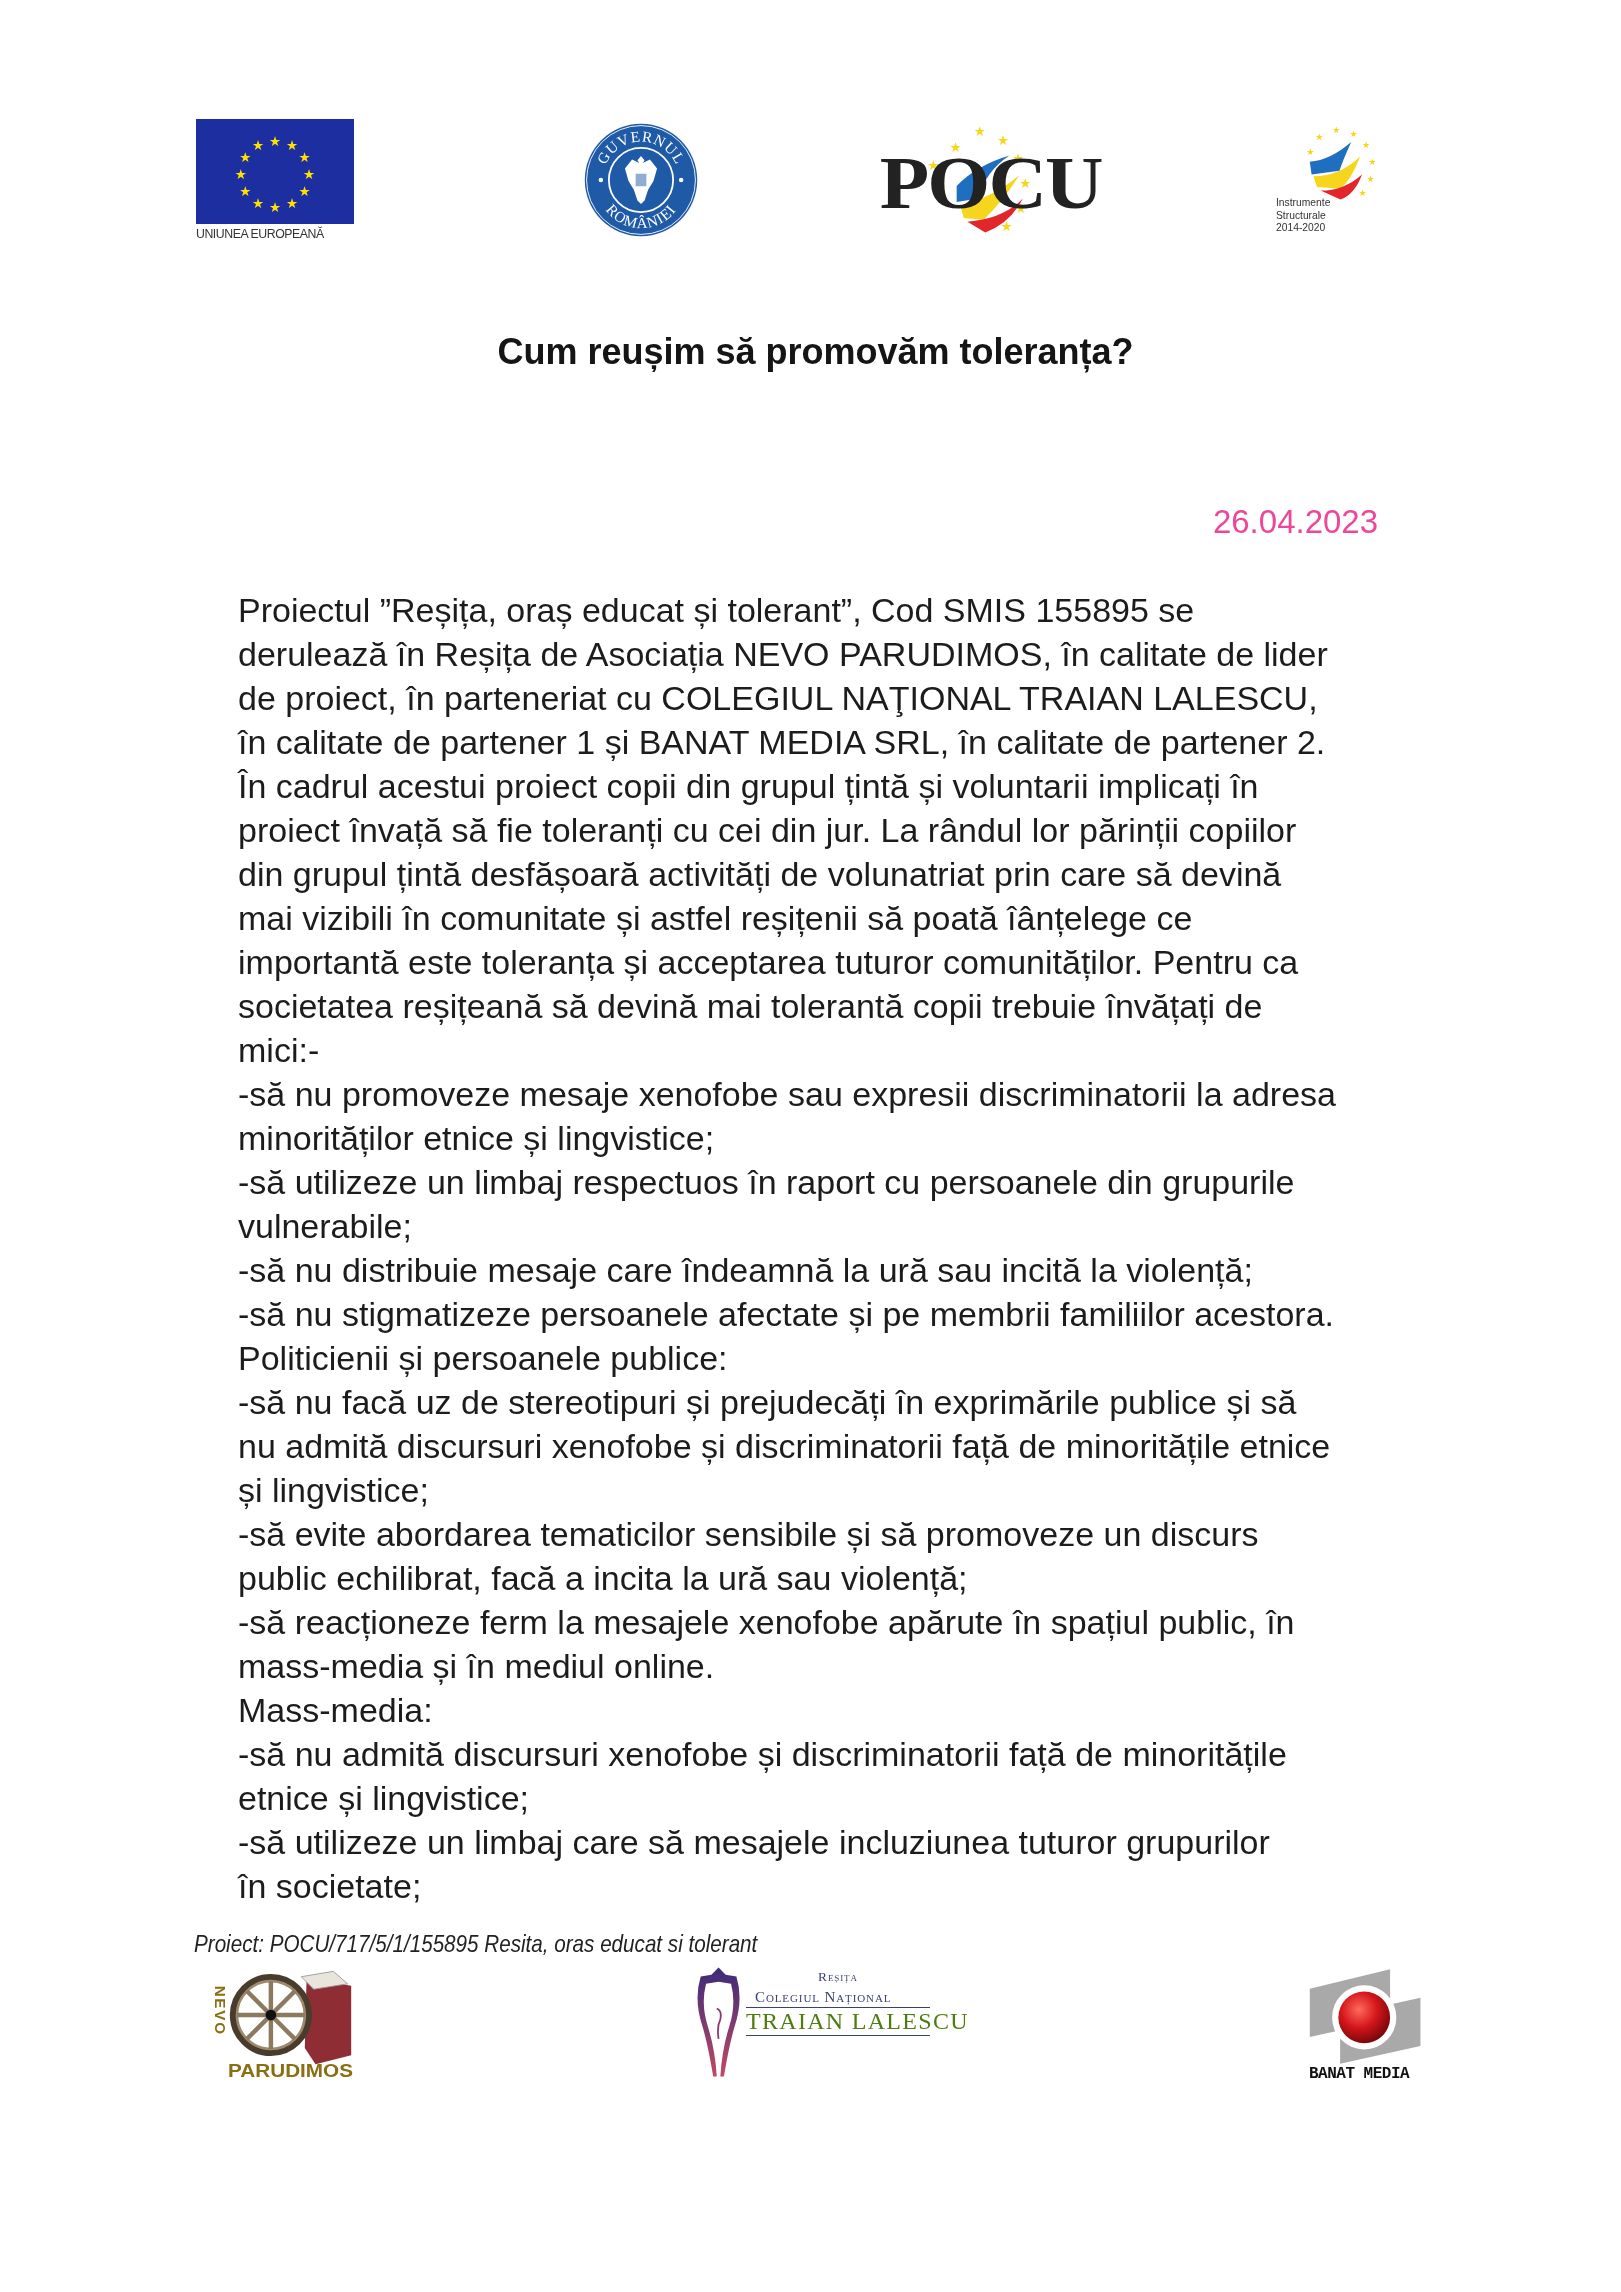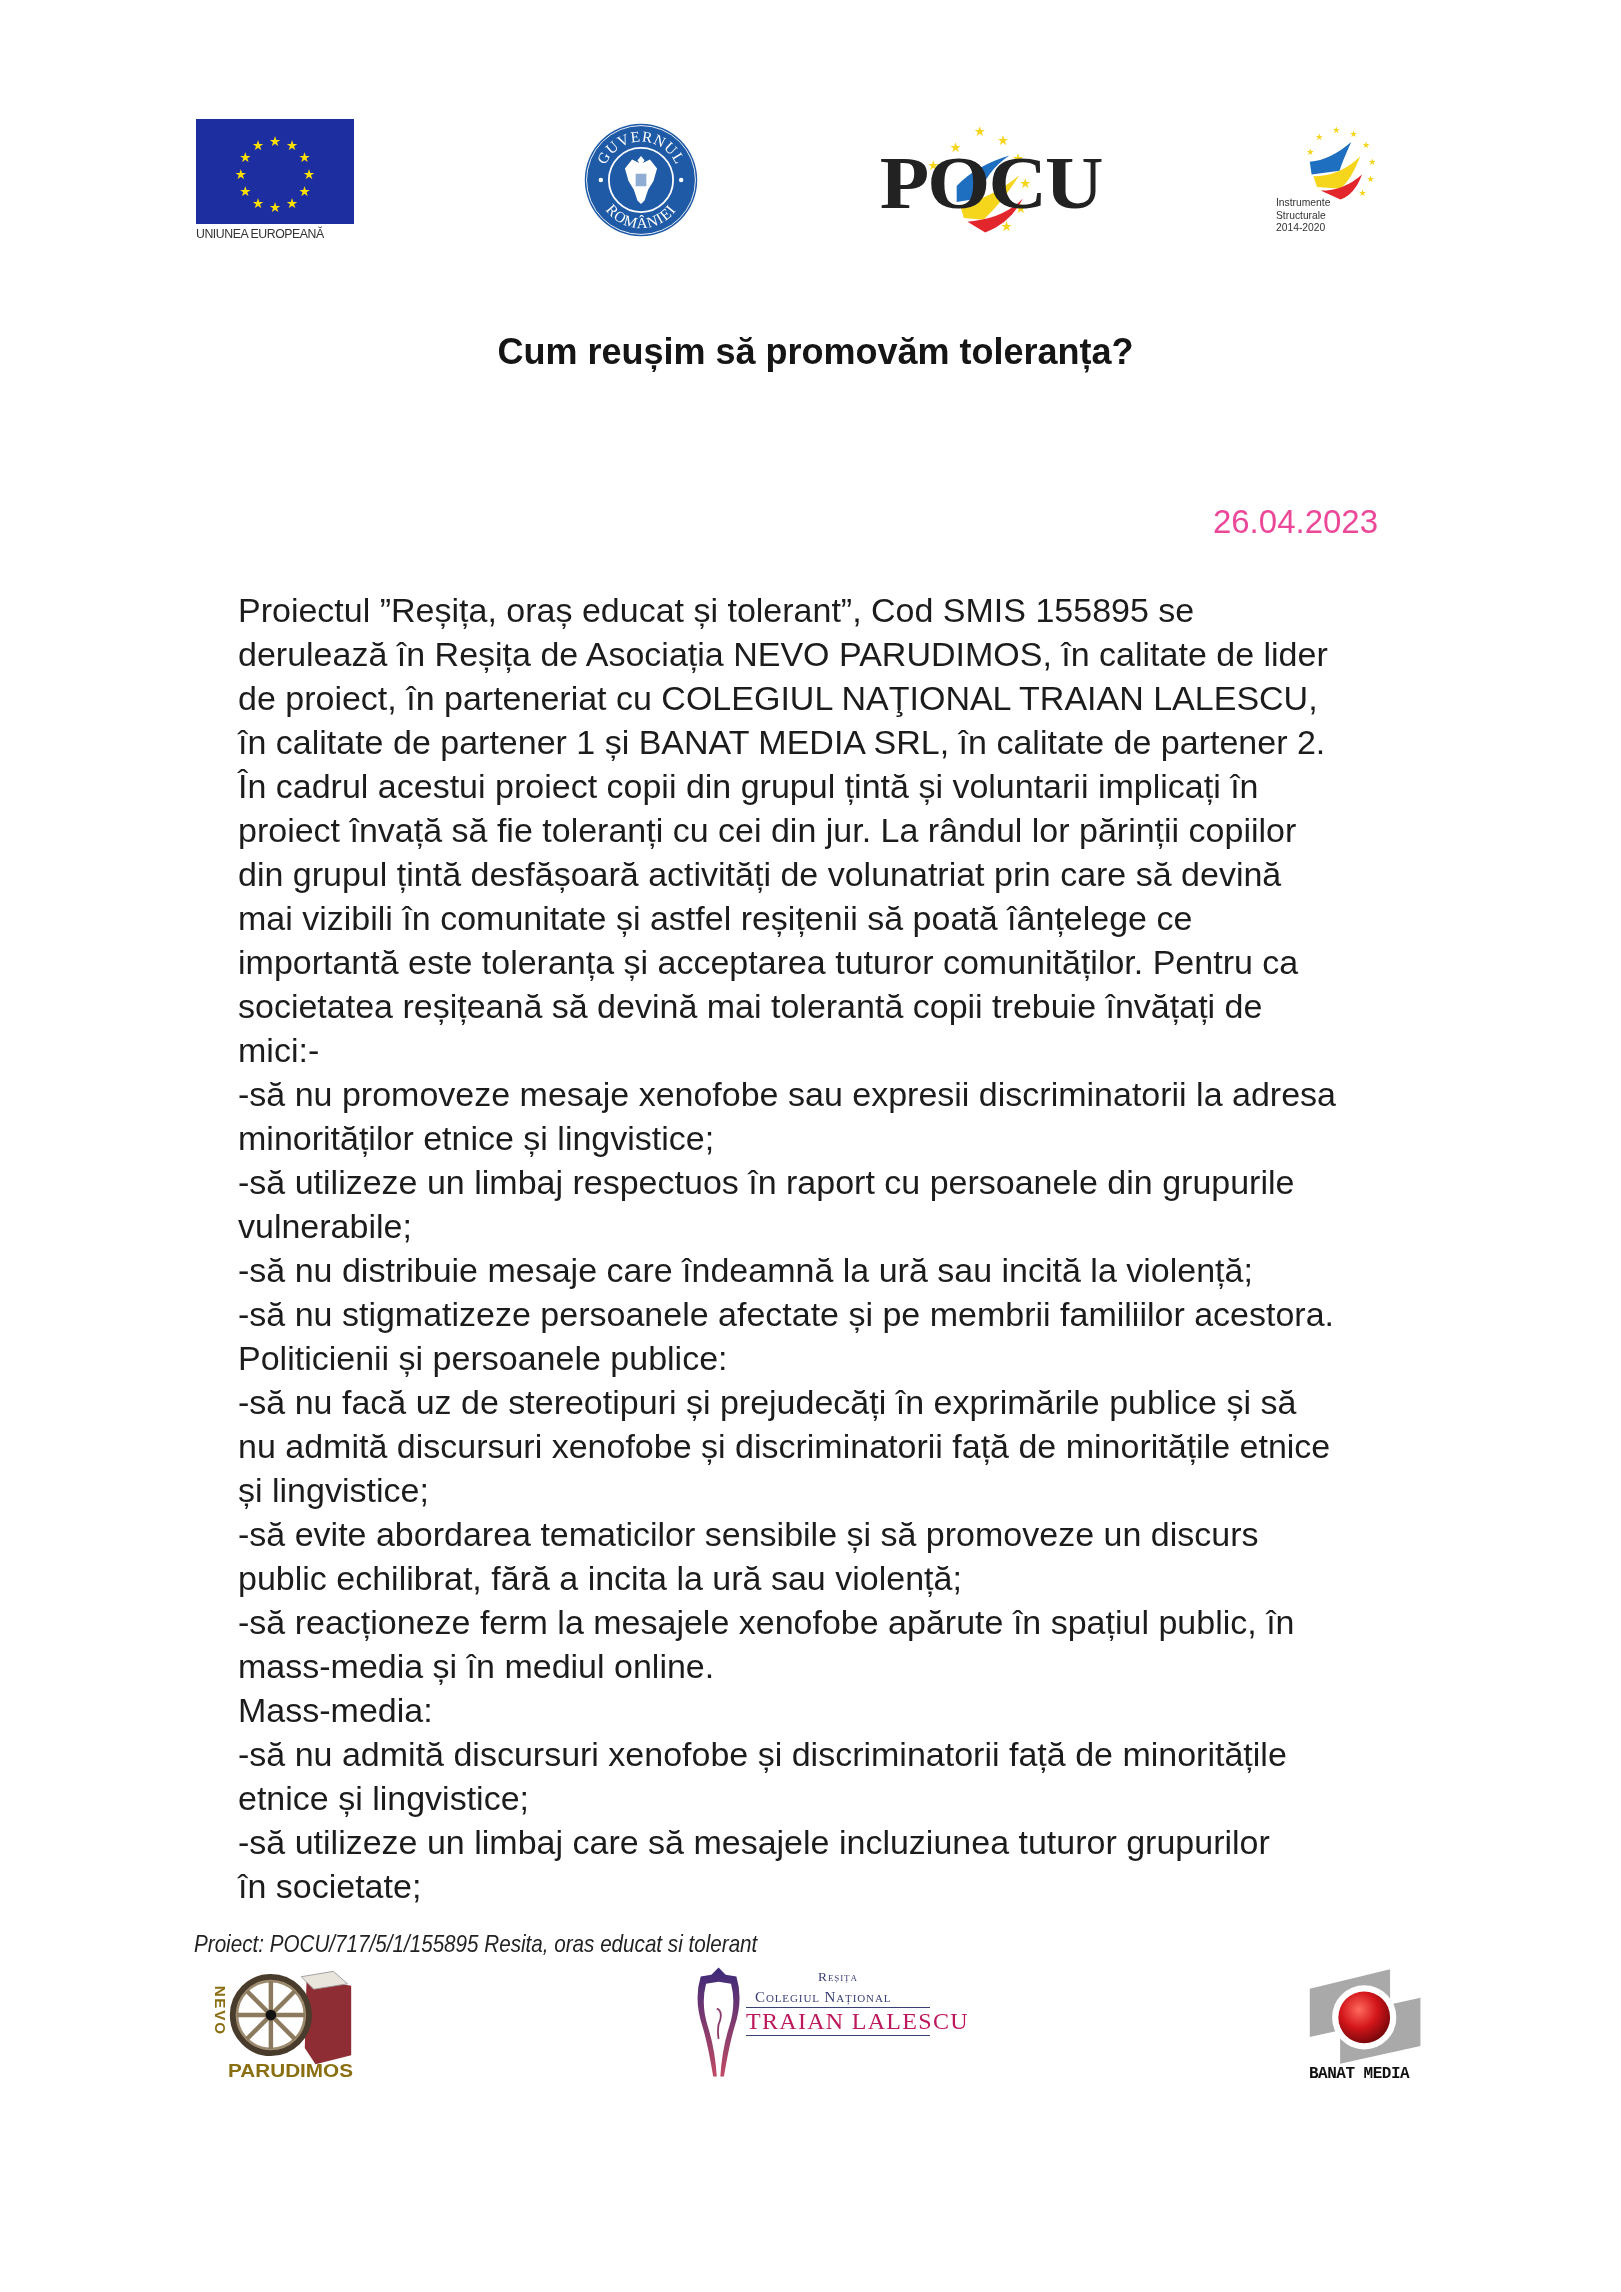--- a/index.html
+++ b/index.html
@@ -26,21 +26,21 @@
   .body-text .line { display: block; white-space: nowrap; margin-left: 44px; }
 
   
   .footer-note { left: 194px; top: 1930px; font-family: "Liberation Sans", sans-serif; font-style: italic;
                  font-size: 24px; color: #222; transform: scaleX(0.86); transform-origin: left top; white-space: nowrap; }
   .nevo { left: 208px; top: 1966px; width: 157px; height: 116px; }
   .colegiu { left: 690px; top: 1964px; width: 242px; height: 116px; }
   .colegiu-line1 { left: 755px; top: 1989px; font-family: "Liberation Serif", serif; font-size: 15px; color: #3a3f74;
                    letter-spacing: 0.9px; white-space: nowrap; font-variant: small-caps; }
   .colegiu-line2 { left: 746px; top: 2007px; width: 184px; border-top: 1.8px solid #3a3f74; border-bottom: 1.8px solid #3a3f74;
-                   font-family: "Liberation Serif", serif; font-size: 24px; color: #be185d; letter-spacing: 1.3px;
+                   font-family: "Liberation Serif", serif; font-size: 24px; color: #4d7c0f; letter-spacing: 1.3px;
                    line-height: 27px; text-align: center; white-space: nowrap; }
   .colegiu-line3 { left: 746px; top: 1969px; width: 184px; text-align: center; font-family: "Liberation Serif", serif;
                    font-size: 13.4px; color: #3a3f74; letter-spacing: 0.9px; font-variant: small-caps; }
   .banat { left: 1308px; top: 1967px; width: 116px; height: 99px; }
   .banat-label { left: 1309px; top: 2065px; font-weight: bold; font-size: 16px; letter-spacing: -0.5px; color: #111; white-space: nowrap; font-family: Liberation Mono, monospace; }
 </style>
 </head>
 <body>
 
 <div class="abs eu-flag">
@@ -146,21 +146,21 @@
   <span class="line">minorităților etnice și lingvistice;</span>
   <span class="line">-să utilizeze un limbaj respectuos în raport cu persoanele din grupurile</span>
   <span class="line">vulnerabile;</span>
   <span class="line">-să nu distribuie mesaje care îndeamnă la ură sau incită la violență;</span>
   <span class="line">-să nu stigmatizeze persoanele afectate și pe membrii familiilor acestora.</span>
   <span class="line">Politicienii și persoanele publice:</span>
   <span class="line">-să nu facă uz de stereotipuri și prejudecăți în exprimările publice și să</span>
   <span class="line">nu admită discursuri xenofobe și discriminatorii față de minoritățile etnice</span>
   <span class="line">și lingvistice;</span>
   <span class="line">-să evite abordarea tematicilor sensibile și să promoveze un discurs</span>
-  <span class="line">public echilibrat, fără a incita la ură sau violență;</span>
+  <span class="line">public echilibrat, facă a incita la ură sau violență;</span>
   <span class="line">-să reacționeze ferm la mesajele xenofobe apărute în spațiul public, în</span>
   <span class="line">mass-media și în mediul online.</span>
   <span class="line">Mass-media:</span>
   <span class="line">-să nu admită discursuri xenofobe și discriminatorii față de minoritățile</span>
   <span class="line">etnice și lingvistice;</span>
   <span class="line">-să utilizeze un limbaj care să mesajele incluziunea tuturor grupurilor</span>
   <span class="line">în societate;</span>
 </div>
 
 <div class="abs footer-note">Proiect: POCU/717/5/1/155895 Resita, oras educat si tolerant</div>

